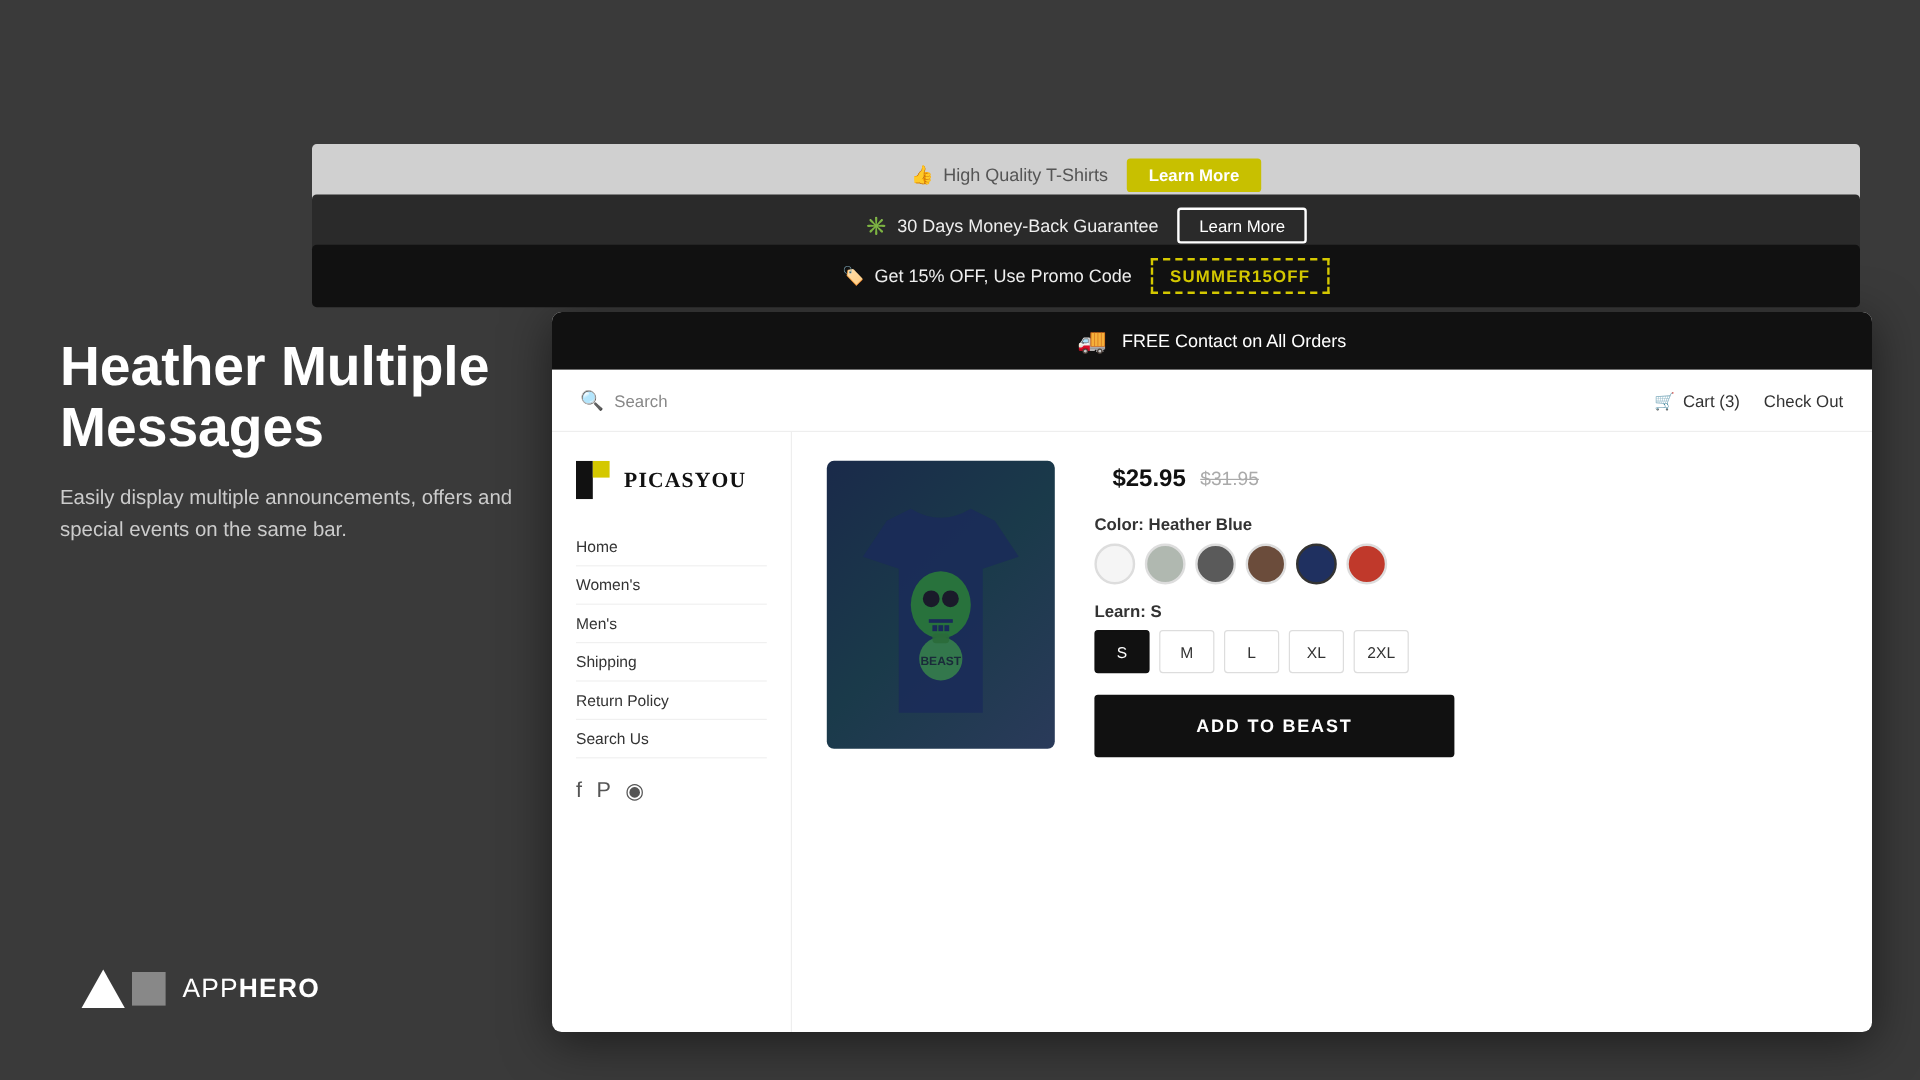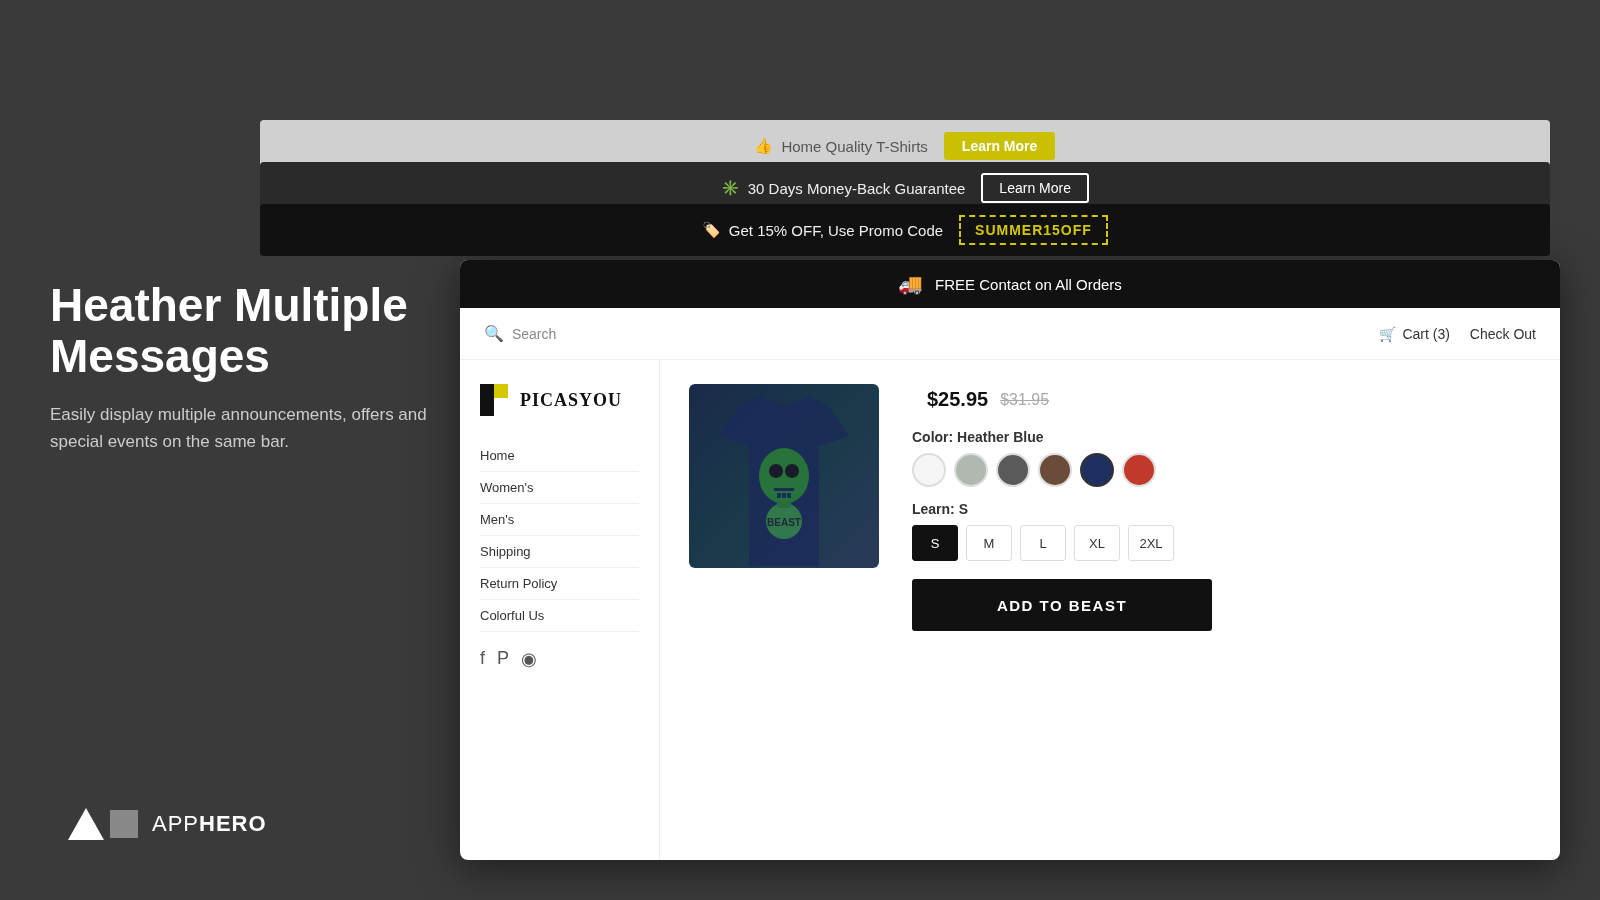--- a/index.html
+++ b/index.html
@@ -295,21 +295,21 @@
     }
     .product-image-container {
       width: 200px;
       flex-shrink: 0;
       display: flex;
       align-items: flex-start;
       justify-content: center;
     }
     .product-image {
       width: 190px;
-      height: 184px;
+      height: 240px;
       background: linear-gradient(135deg, #1a2a4a 0%, #1a3a4a 50%, #2a3a5a 100%);
       border-radius: 6px;
       position: relative;
       overflow: hidden;
       display: flex;
       align-items: center;
       justify-content: center;
     }
 
     
@@ -435,21 +435,21 @@
   <span class="apphero-text">
     <span>APP</span><strong>HERO</strong>
   </span>
 </div>
 
 <div class="announcement-stack">
 
   <div class="bar-1">
     <span class="bar-1-text">
       <span>👍</span>
-      <span>Home Quality T-Shirts</span>
+      <span>High Quality T-Shirts</span>
     </span>
     <button class="learn-more-btn">Learn More</button>
   </div>
 
   <div class="bar-2">
     <span class="bar-2-text">
       <span>✳️</span>
       <span>30 Days Money-Back Guarantee</span>
     </span>
     <button class="learn-more-btn">Learn More</button>
@@ -495,21 +495,21 @@
         </svg>
         <span class="logo-name">PICASYOU</span>
       </div>
 
       <nav>
         <a class="nav-item">Home</a>
         <a class="nav-item">Women's</a>
         <a class="nav-item">Men's</a>
         <a class="nav-item">Shipping</a>
         <a class="nav-item">Return Policy</a>
-        <a class="nav-item">Colorful Us</a>
+        <a class="nav-item">Search Us</a>
       </nav>
 
       <div class="social-icons">
         <span>f</span>
         <span>P</span>
         <span>◉</span>
       </div>
     </div>
 
     <div class="product-area">

